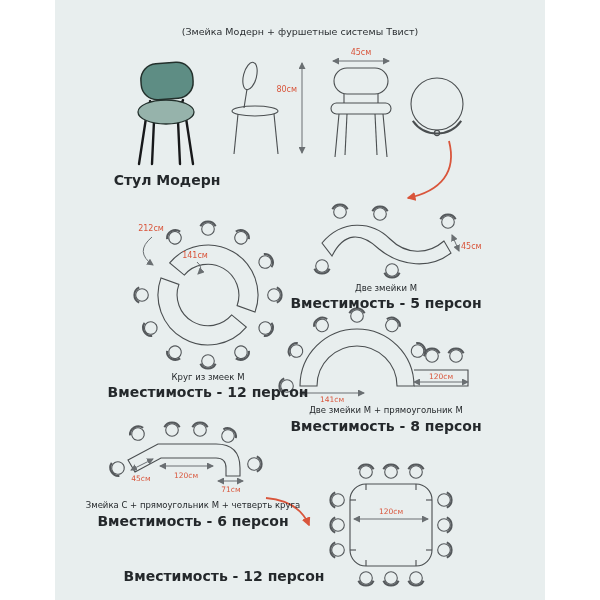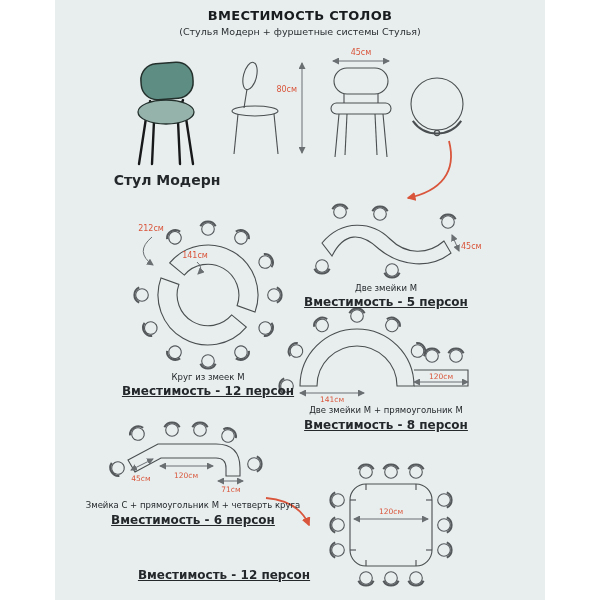--- a/index.html
+++ b/index.html
@@ -5,21 +5,21 @@
   html,body{margin:0;padding:0;}
   .canvas{position:relative;width:600px;height:600px;background:#ffffff;overflow:hidden;
           font-family:"DejaVu Sans", sans-serif;}
   .panel{position:absolute;left:55px;right:55px;top:0;bottom:0;background:#e8eeee;}
   svg.art{position:absolute;left:0;top:0;}
   .label{position:absolute;transform:translateX(-50%);white-space:nowrap;text-align:center;color:#24282b;}
   .page-title{left:300px;top:8px;font-size:13px;font-weight:700;letter-spacing:.3px;color:#191c1e;}
   .page-subtitle{left:300px;top:26px;font-size:9.5px;color:#2b2f32;}
   .chair-label{left:167px;top:172px;font-size:14px;font-weight:700;}
   .diag-title{font-size:8.5px;}
-  .diag-cap{font-size:12px;font-weight:700;text-decoration:underline;}
+  .diag-cap{font-size:14px;font-weight:700;}
   text{font-family:"DejaVu Sans", sans-serif;}
   .dim{fill:#d9553b;font-size:8px;}
   .dim-sm{fill:#d9553b;font-size:7.5px;}
 </style>
 </head>
 <body>
 
 <div class="canvas">
   <div class="panel"></div>
 
@@ -190,22 +190,21 @@
         <use href="#chairTop" transform="translate(338,550) rotate(270)"></use>
         <use href="#chairTop" transform="translate(444,500) rotate(90)"></use>
         <use href="#chairTop" transform="translate(444,525) rotate(90)"></use>
         <use href="#chairTop" transform="translate(444,550) rotate(90)"></use>
       </g>
       <path d="M354,519 L428,519" stroke="#6a6f72" stroke-width="1" marker-start="url(#aGs)" marker-end="url(#aGe)"></path>
       <text class="dim-sm" x="391" y="514" text-anchor="middle">120см</text>
     </g>
   </svg>
 
-  <div class="label page-title">ВМЕСТИМОСТЬ СТОЛОВ</div>
-  <div class="label page-subtitle">(Стулья Модерн + фуршетные системы Стулья)</div>
+  <div class="label page-subtitle">(Змейка Модерн + фуршетные системы Твист)</div>
 
   <div class="label chair-label">Стул Модерн</div>
 
   <div class="label diag-title" style="left:208px;top:372px;">Круг из змеек М</div>
   <div class="label diag-cap" style="left:208px;top:384px;">Вместимость - 12 персон</div>
 
   <div class="label diag-title" style="left:386px;top:283px;text-align:right;">Две змейки М</div>
   <div class="label diag-cap" style="left:386px;top:295px;">Вместимость - 5 персон</div>
 
   <div class="label diag-title" style="left:386px;top:405px;">Две змейки М + прямоугольник М</div>

